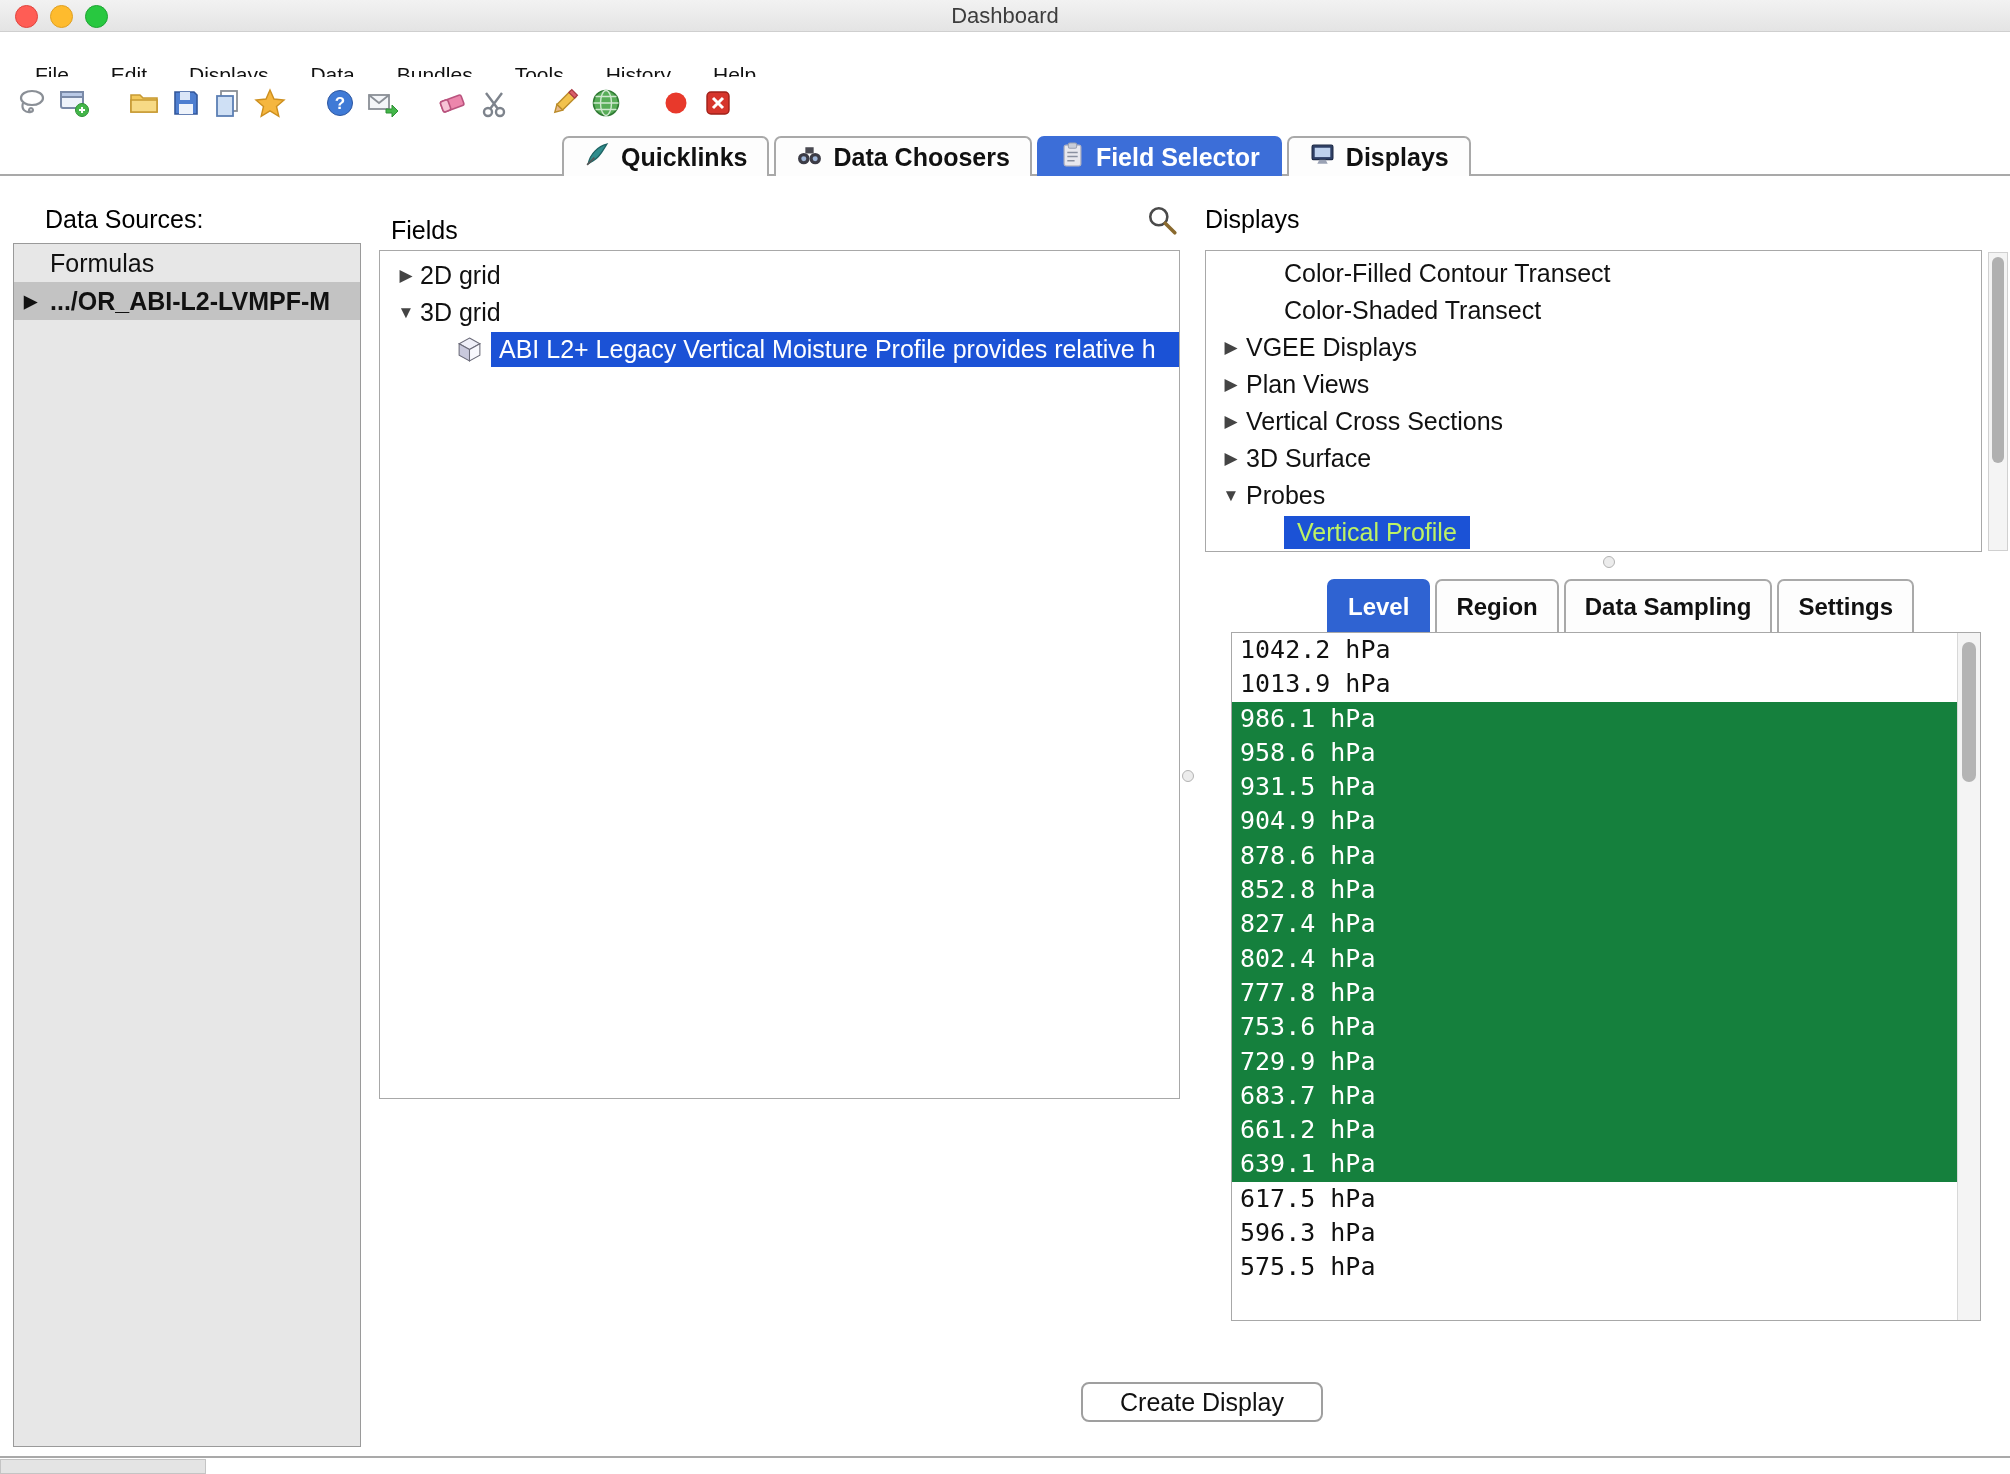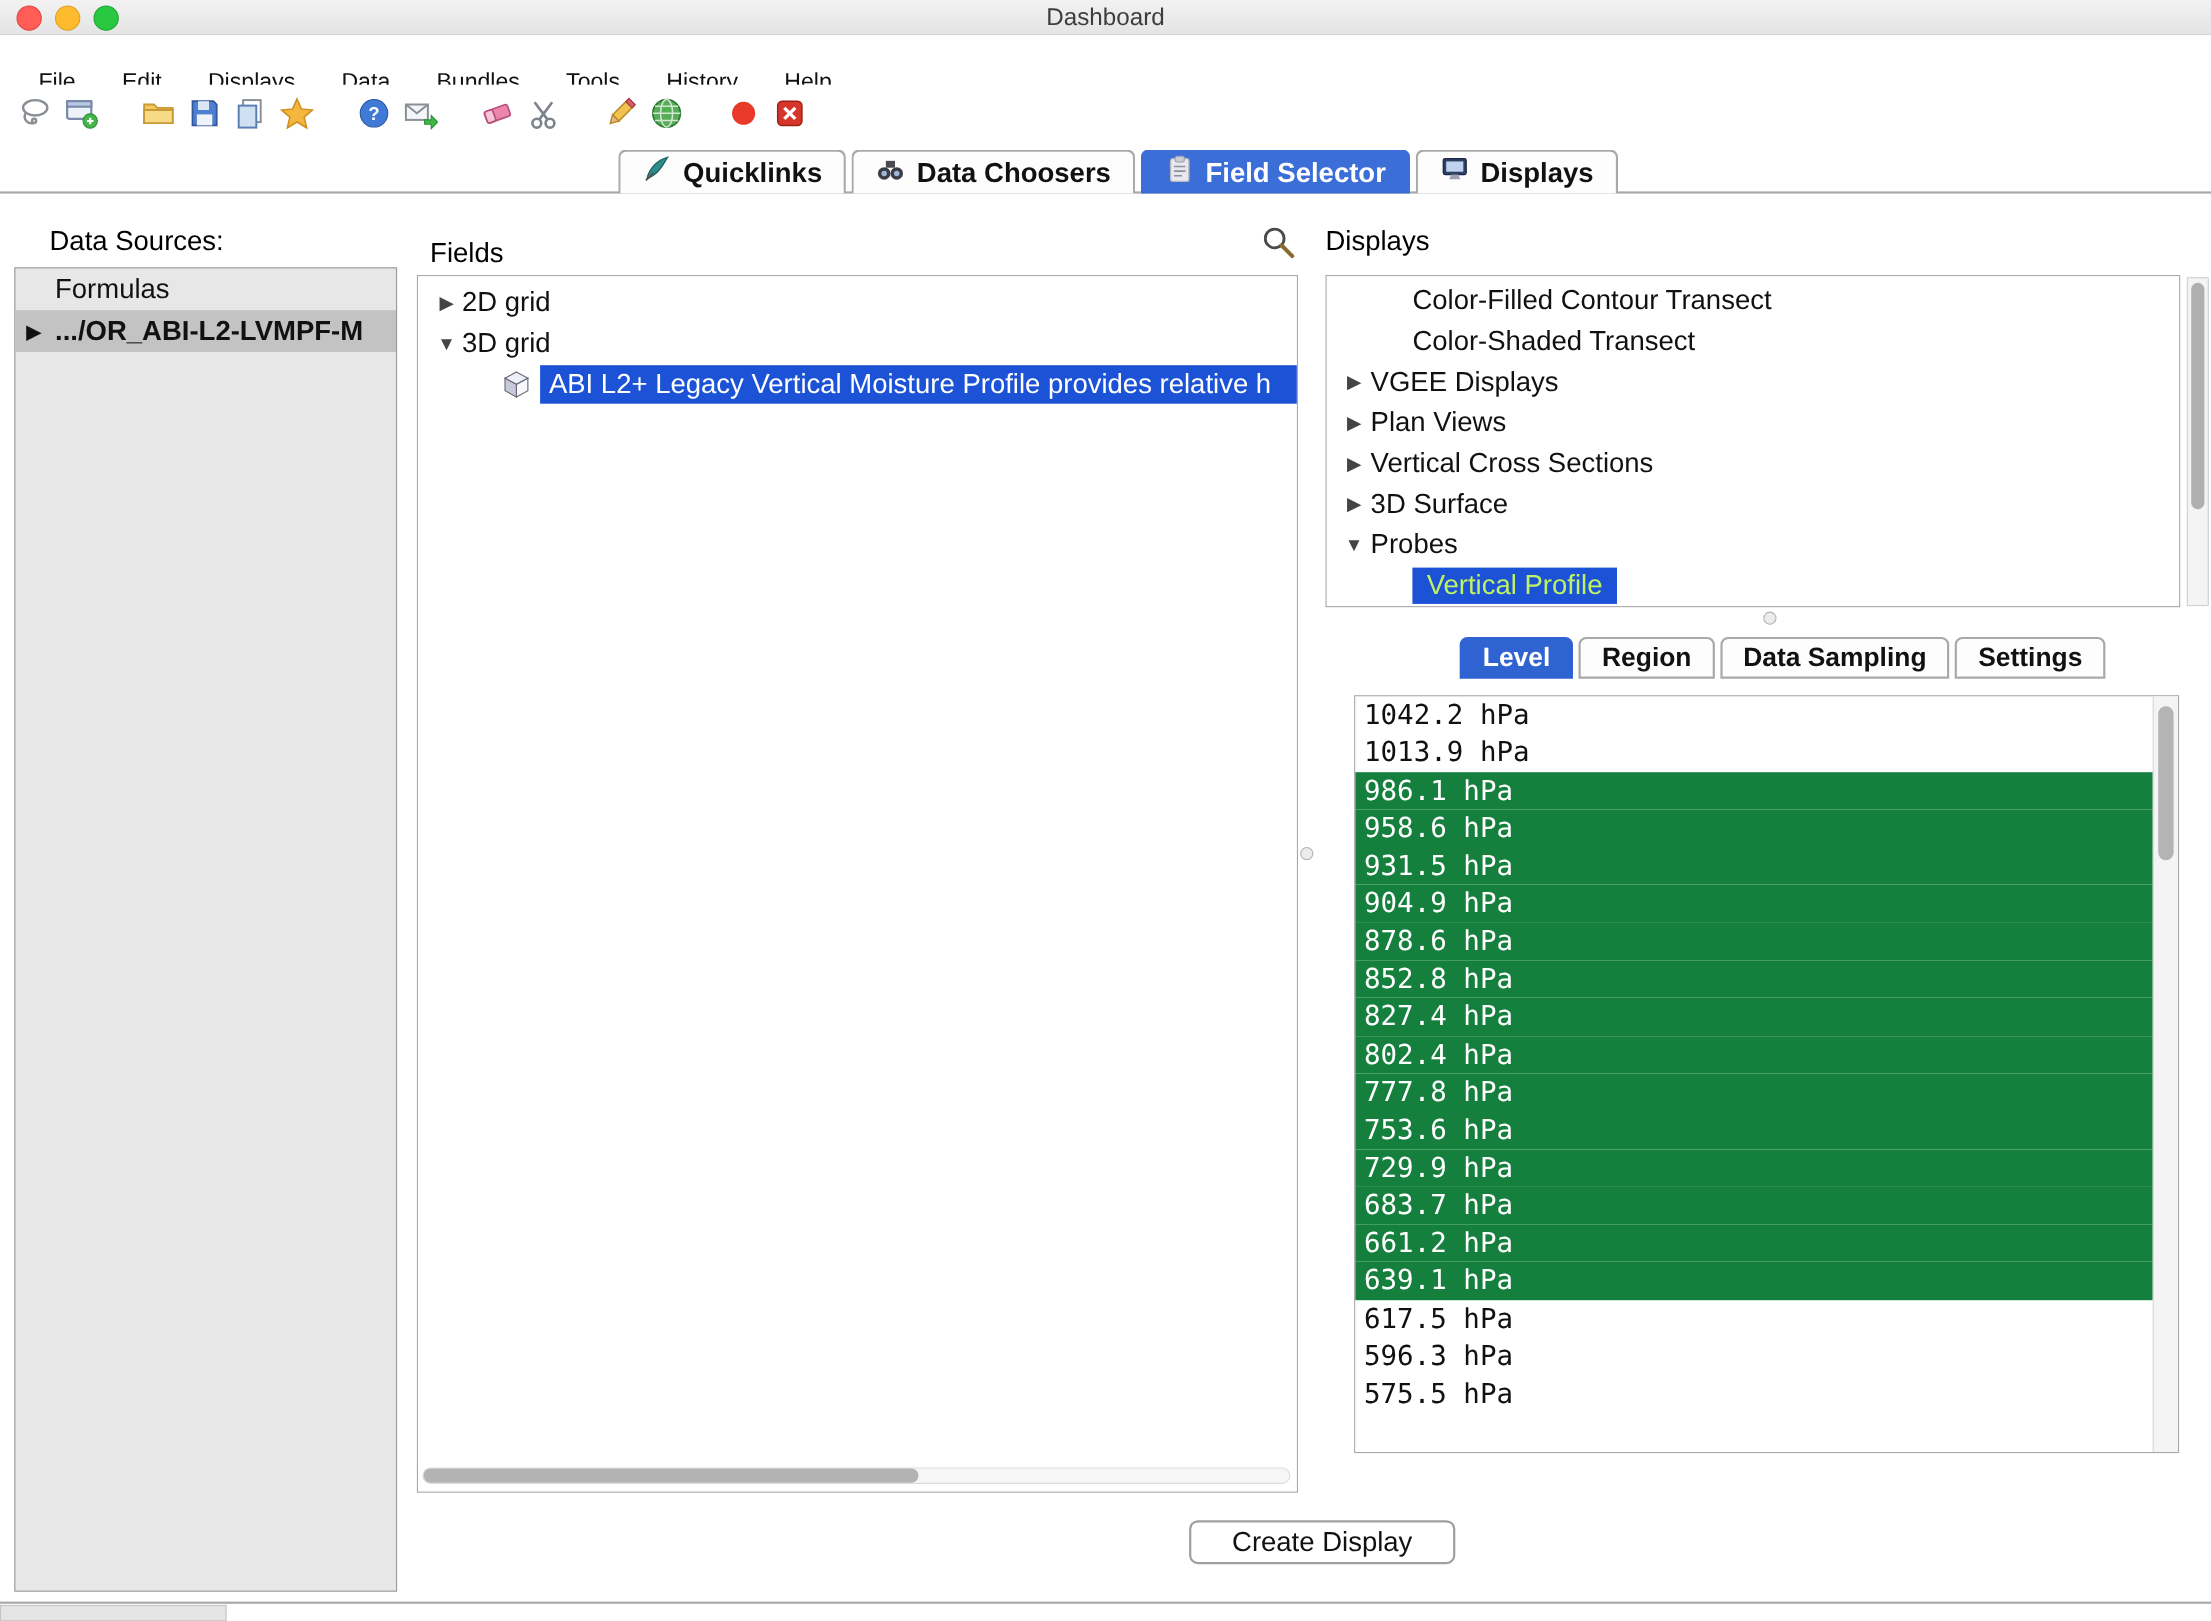--- a/index.html
+++ b/index.html
@@ -46,21 +46,21 @@
   
   .ds-box{left:13px;top:243px;width:348px;height:1204px;background:#e7e7e7;
     border:1px solid #9a9a9a;box-sizing:border-box;overflow:hidden;}
   .dsrow{display:flex;align-items:center;height:38px;font-size:25px;padding-left:10px;white-space:nowrap;overflow:hidden;}
   .dsrow .arrow{width:26px;flex:none;font-size:17px;color:#111;visibility:hidden;}
   .dsrow.collapsed .arrow{visibility:visible;}
   .dsrow.collapsed .arrow::before{content:"▶";}
   .dsrow.selected{background:#c3c3c3;font-weight:700;}
 
   
-  .fields-box{left:379px;top:250px;width:801px;height:1107px;background:#fff;
+  .fields-box{left:379px;top:250px;width:801px;height:849px;background:#fff;
     border:1px solid #a8a8a8;box-sizing:border-box;overflow:hidden;padding-top:6px;}
   .mag-btn{left:1146px;top:204px;width:32px;height:32px;}
 
   .trow{display:flex;align-items:center;height:37px;font-size:25px;}
   .trow .arrow{width:28px;flex:none;text-align:center;font-size:17px;color:#444;visibility:hidden;}
   .trow.collapsed .arrow{visibility:visible;}
   .trow.collapsed .arrow::before{content:"▶";}
   .trow.expanded .arrow{visibility:visible;}
   .trow.expanded .arrow::before{content:"▼";}
   .trow .cube{display:none;flex:none;margin:0 8px 0 0;line-height:0;}
@@ -84,21 +84,21 @@
   .dtree .trow .arrow{width:30px;}
   .dtree .trow.ind1{padding-left:48px;}
   .dtree .trow.selected .tlabel{background:#1b52d6;color:#bef264;padding:2px 13px;}
 
   .vscroll-win{left:1988px;top:252px;width:20px;height:299px;background:#f4f4f4;
     border:1px solid #d0d0d0;box-sizing:border-box;}
   .vscroll-win .thumb{position:absolute;left:3px;top:4px;width:12px;height:206px;border-radius:6px;background:#b0b0b0;}
 
   
   .subtabs{left:1327px;top:579px;height:38px;display:flex;gap:5px;}
-  .stab{display:flex;align-items:center;padding:0 19px;height:38px;box-sizing:border-box;
+  .stab{display:flex;align-items:center;padding:0 19px;height:55px;box-sizing:border-box;
     border:2px solid #a9a9a9;border-radius:7px 7px 0 0;background:#fdfdfd;
     font-size:24px;font-weight:700;cursor:default;}
   .stab.selected{background:#2f63d2;border-color:#2f63d2;color:#fff;}
 
   
   .level-box{left:1231px;top:632px;width:750px;height:689px;background:#fff;
     border:1px solid #a8a8a8;box-sizing:border-box;overflow:hidden;position:absolute;}
   .lrow{height:34.3px;line-height:34.3px;font-family:"DejaVu Sans Mono",monospace;
     font-size:25px;padding-left:8px;width:calc(100% - 30px);white-space:nowrap;}
   .lrow.selected{background:#15803d;color:#fff;}

